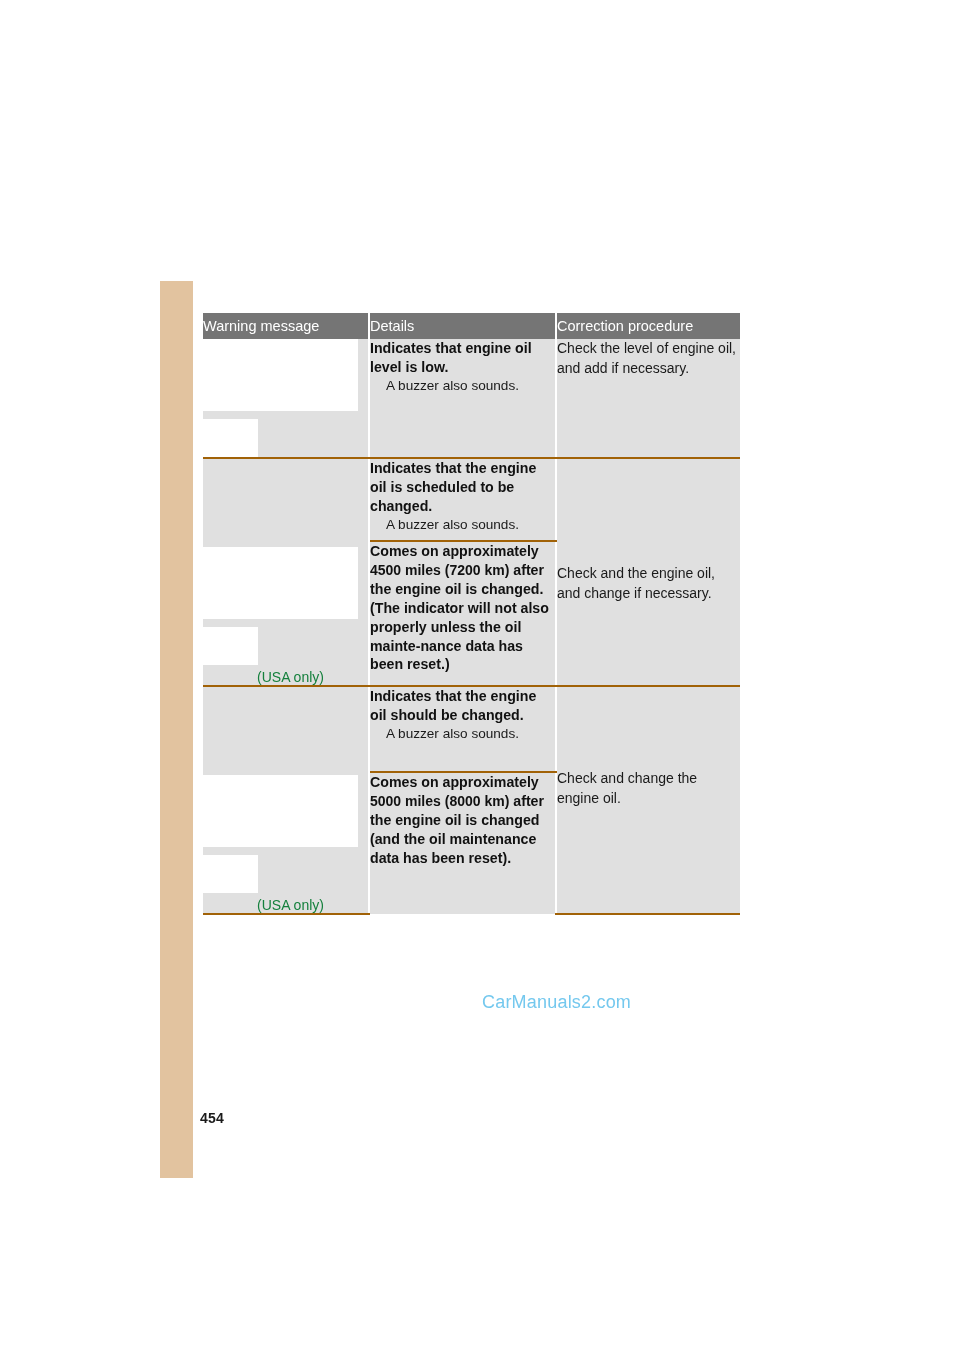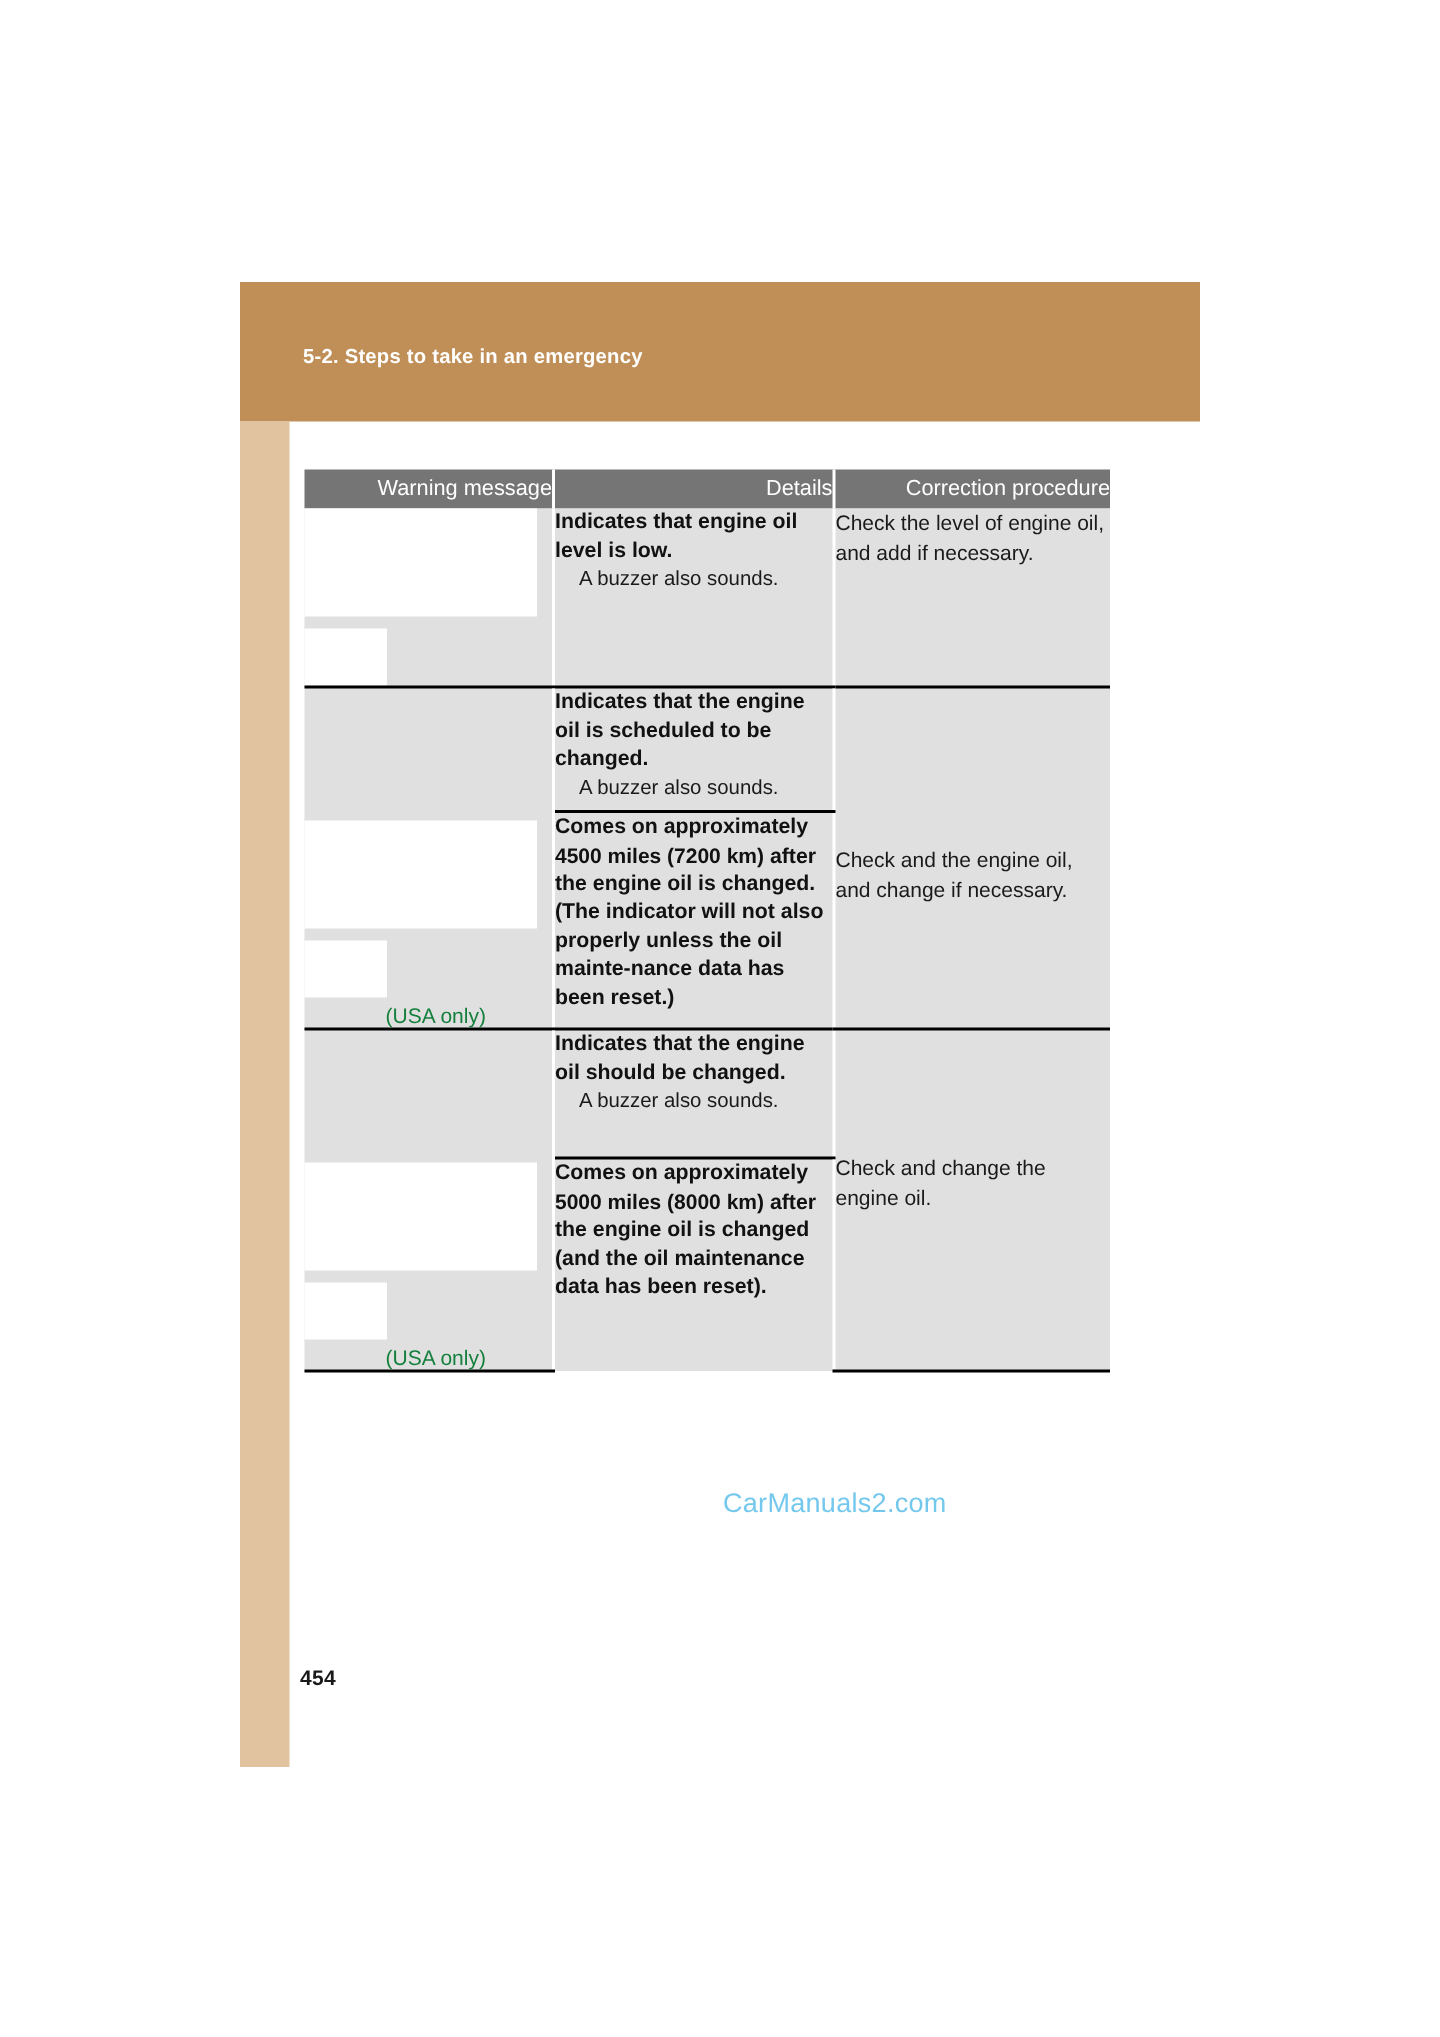--- a/index.html
+++ b/index.html
@@ -75,31 +75,31 @@
   #warning-table col.c1 { width: 166px; }
   #warning-table col.c2 { width: 187px; }
   #warning-table col.c3 { width: 184px; }
 
   #warning-table th {
     background: #757575;
     color: #ffffff;
     font-weight: normal;
     font-size: 14.5px;
     height: 26px;
-    text-align: right;
+    text-align: left;
     vertical-align: middle;
     border-right: 2px solid #ffffff;
     padding: 0;
   }
   #warning-table th:last-child { border-right: none; }
 
   #warning-table td {
     background: #e0e0e0;
     border-right: 2px solid #ffffff;
-    border-bottom: 2px solid #000000;
+    border-bottom: 2px solid #a16207;
     padding: 0;
     vertical-align: top;
   }
   #warning-table td.last-col { border-right: none; }
   #warning-table tr.last-row > td { border-bottom: none; }
 
   
   .icon-cell {
     text-align: center;
     padding: 8px 6px 8px 6px;
@@ -178,23 +178,20 @@
     color: #b3b3b3;
     letter-spacing: 0.2px;
     white-space: nowrap;
   }
 </style>
 </head>
 <body>
 
 <div id="page-root">
 
-  <div id="header-bar">
-    <div id="header-title">5-2. Steps to take in an emergency</div>
-  </div>
 
   <div id="side-strip"></div>
 
   <table id="warning-table">
     <colgroup>
       <col class="c1">
         <col class="c2">
         <col class="c3">
     </colgroup>
     <thead>

